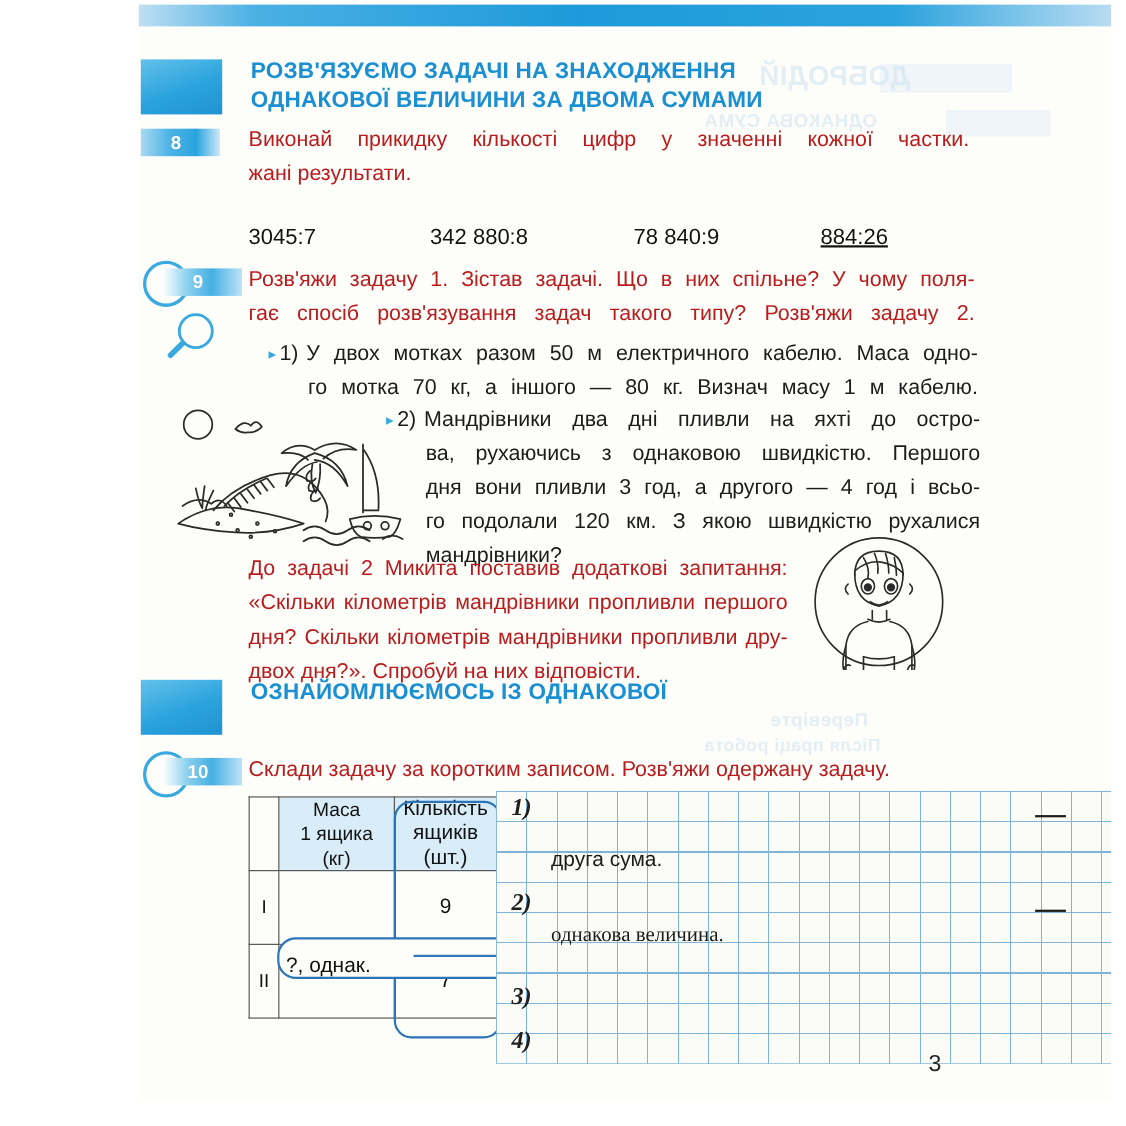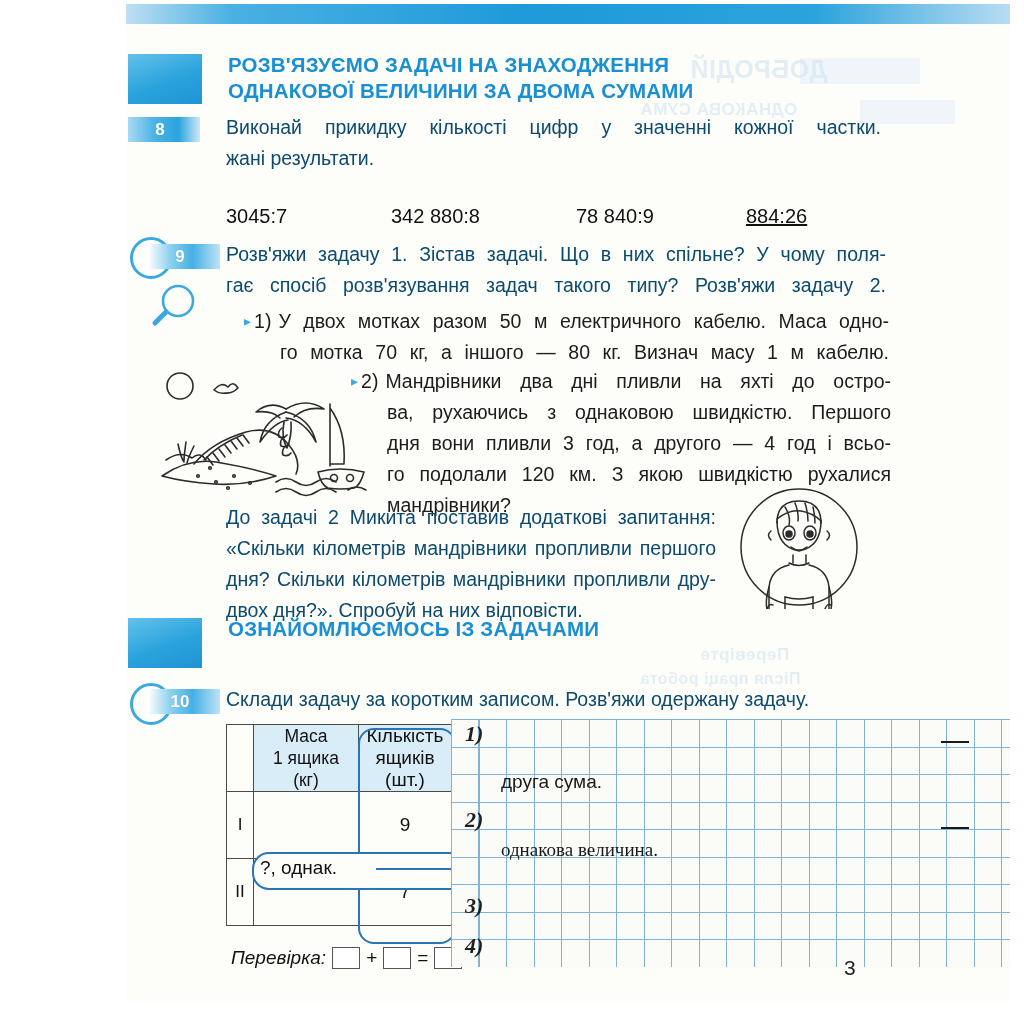--- a/index.html
+++ b/index.html
@@ -61,21 +61,21 @@
   .ring{
     position:absolute;width:36px;height:36px;border:3px solid #3aa9e0;
     border-radius:50%;background:transparent;
   }
 
   
   .magnifier{position:absolute;width:46px;height:46px;}
 
   
   .para{
-    position:absolute;color:#0c4a6e;font-size:19.5px;line-height:31px;
+    position:absolute;color:#b91c1c;font-size:19.5px;line-height:31px;
     text-align:justify;
   }
   .para .ln{display:block;white-space:nowrap;}
   .justified .ln{
     display:flex;justify-content:space-between;
   }
   .expr{
     position:absolute;font-size:20px;color:#111;letter-spacing:0px;
   }
 
@@ -277,21 +277,21 @@
     <div class="para" style="left:100px;top:478px;width:490px;">
       <span style="display:block;text-align:justify;text-align-last:justify;">До задачі 2 Микита поставив додаткові запитання:</span>
       <span style="display:block;text-align:justify;text-align-last:justify;">«Скільки кілометрів мандрівники пропливли першого</span>
       <span style="display:block;text-align:justify;text-align-last:justify;">дня? Скільки кілометрів мандрівники пропливли дру-</span>
       <span style="display:block;">двох дня?». Спробуй на них відповісти.</span>
     </div>
 
     <div class="sec" style="left:2px;top:594px;">
       <div class="swatch"></div>
       <div class="sectext">
-        <div>ОЗНАЙОМЛЮЄМОСЬ ІЗ ЗАДАЧАМИ</div>
+        <div>ОЗНАЙОМЛЮЄМОСЬ ІЗ ОДНАКОВОЇ</div>
       </div>
     </div>
 
     <div class="ring" style="left:4px;top:659px;"></div>
     <div class="badge" style="left:22px;top:665px;">
       <span class="num">10</span>
     </div>
     <div class="para" style="left:100px;top:660px;width:690px;">
       <span style="display:block;">Склади задачу за коротким записом. Розв'яжи одержану задачу.</span>
     </div>
@@ -329,41 +329,32 @@
           <td class="ccount">7</td>
           <td class="ctotal">?</td>
         </tr>
       </tbody>
         </table>
 
       <div style="position:absolute;left:132px;top:4px;width:94px;height:212px;border:2.2px solid #2a74b8;border-radius:16px;pointer-events:none;"></div>
 
       <div style="position:absolute;left:26px;top:128px;width:218px;height:34px;border:2.2px solid #2a74b8;border-radius:17px;background:#fdfdfa;">
       </div>
-      <div style="position:absolute;left:34px;top:133px;font-size:19px;color:#111;">?, однак.</div>
+      <div style="position:absolute;left:34px;top:144px;font-size:19px;color:#111;">?, однак.</div>
       <div style="position:absolute;left:150px;top:144px;width:120px;height:2.2px;background:#2a74b8;"></div>
 
       <div style="position:absolute;left:292px;top:84px;">
         <svg width="86" height="132" viewBox="0 0 86 132">
           <path d="M6 2 q10 0 10 12 l0 40 q0 12 10 12 q-10 0 -10 12 l0 40 q0 12 -10 12" fill="none" stroke="#2a3b48" stroke-width="2"></path>
         </svg>
       </div>
       <div style="position:absolute;left:318px;top:134px;font-size:20px;color:#111;">192</div>
       <div style="position:absolute;left:238px;top:128px;width:122px;height:34px;border:2.2px solid #2a74b8;border-radius:17px;border-left:none;pointer-events:none;"></div>
     </div>
 
-    <div class="check" style="left:105px;top:923px;">
-      <span>Перевірка:</span>
-      <span class="sqbox"></span>
-      <span>+</span>
-      <span class="sqbox"></span>
-      <span>=</span>
-      <span class="sqbox"></span>
-      <span>.</span>
-    </div>
 
     <div class="grid" style="left:325px;top:695px;width:560px;height:248px;">
       <div class="gnum" style="left:14px;top:2px;">1)</div>
       <div class="gdash" style="left:490px;top:22px;width:28px;"></div>
       <div class="gridline" style="left:50px;top:52px;">друга сума.</div>
 
       <div class="gnum" style="left:14px;top:88px;">2)</div>
       <div class="gdash" style="left:490px;top:108px;width:28px;"></div>
       <div class="gridline" style="left:50px;top:120px;font-family:Liberation Serif, serif;">однакова величина.</div>
 

